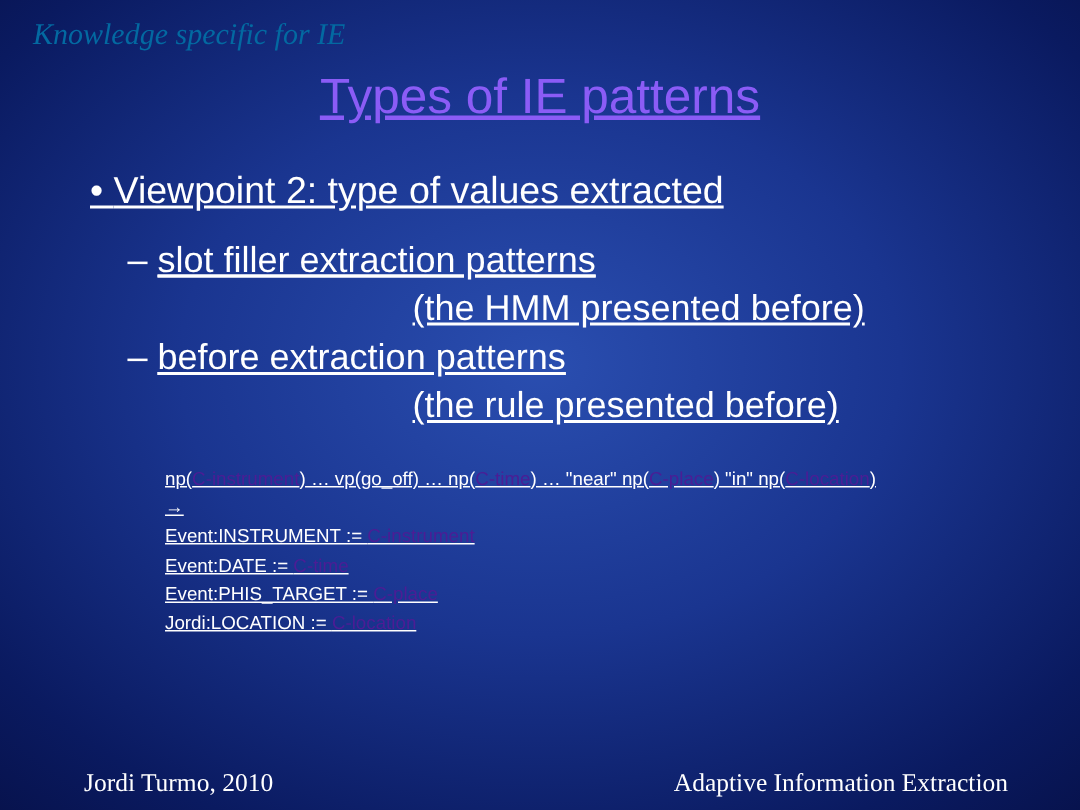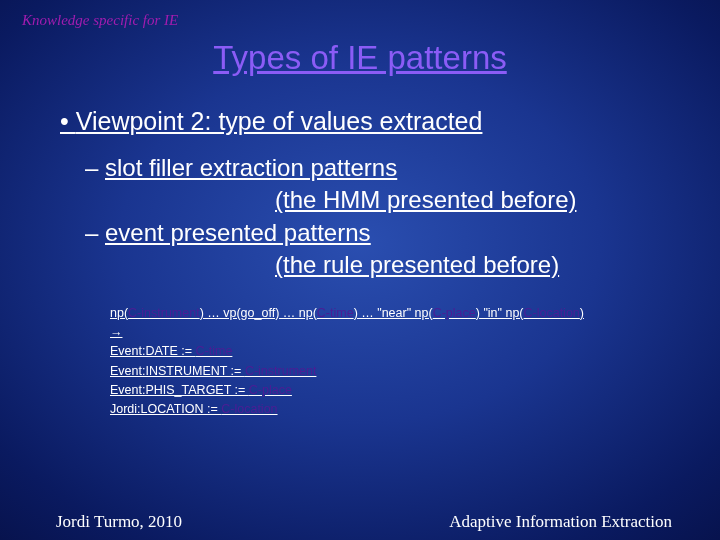--- a/index.html
+++ b/index.html
@@ -5,23 +5,23 @@
   * { margin: 0; padding: 0; box-sizing: border-box; }
   html, body { width: 720px; height: 540px; overflow: hidden; }
   body {
     background: radial-gradient(ellipse 600px 450px at 50% 45%, #2a4eb0 0%, #1a3590 40%, #0a1a60 75%, #050d40 100%);
     font-family: Georgia, 'Times New Roman', serif;
     color: #fff;
     position: relative;
   }
   .breadcrumb {
     font-style: italic;
-    font-size: 15px;
+    font-size: 20px;
     padding: 12px 0 0 22px;
-    color: #a21caf;
+    color: #0369a1;
     font-weight: 500;
   }
   .title {
     text-align: center;
     font-size: 33px;
     color: #8b5cf6;
     text-decoration: underline;
     font-family: 'Comic Sans MS', cursive, sans-serif;
     margin-top: 10px;
     font-weight: normal;
@@ -88,30 +88,30 @@
 <div class="content">
 
   <div class="bullet-main">Viewpoint 2: type of values extracted</div>
 
   <div class="sub-list">
     <div class="sub-item">
       <span class="dash">–</span><span class="underlined">slot filler extraction patterns</span>
     </div>
     <div class="sub-detail">(the HMM presented before)</div>
     <div class="sub-item">
-      <span class="dash">–</span><span class="underlined">event presented patterns</span>
+      <span class="dash">–</span><span class="underlined">before extraction patterns</span>
     </div>
     <div class="sub-detail">(the rule presented before)</div>
   </div>
 
   <div class="rule-block">
     <div><span>np(</span><span class="orange">C-instrument</span><span>) … vp(go_off) … np(</span><span class="orange">C-time</span><span>) … "near" np(</span><span class="orange">C-place</span><span>) "in" np(</span><span class="orange">C-location</span><span>)</span></div>
     <div>→</div>
+    <div><span>Event:INSTRUMENT := </span><span class="orange">C-instrument</span></div>
     <div><span>Event:DATE := </span><span class="orange">C-time</span></div>
-    <div><span>Event:INSTRUMENT := </span><span class="orange">C-instrument</span></div>
     <div><span>Event:PHIS_TARGET := </span><span class="orange">C-place</span></div>
     <div><span>Jordi:LOCATION := </span><span class="orange">C-location</span></div>
   </div>
 
 </div>
 
 <div class="footer">
   <span>Jordi Turmo, 2010</span>
   <span>Adaptive Information Extraction</span>
 </div>

